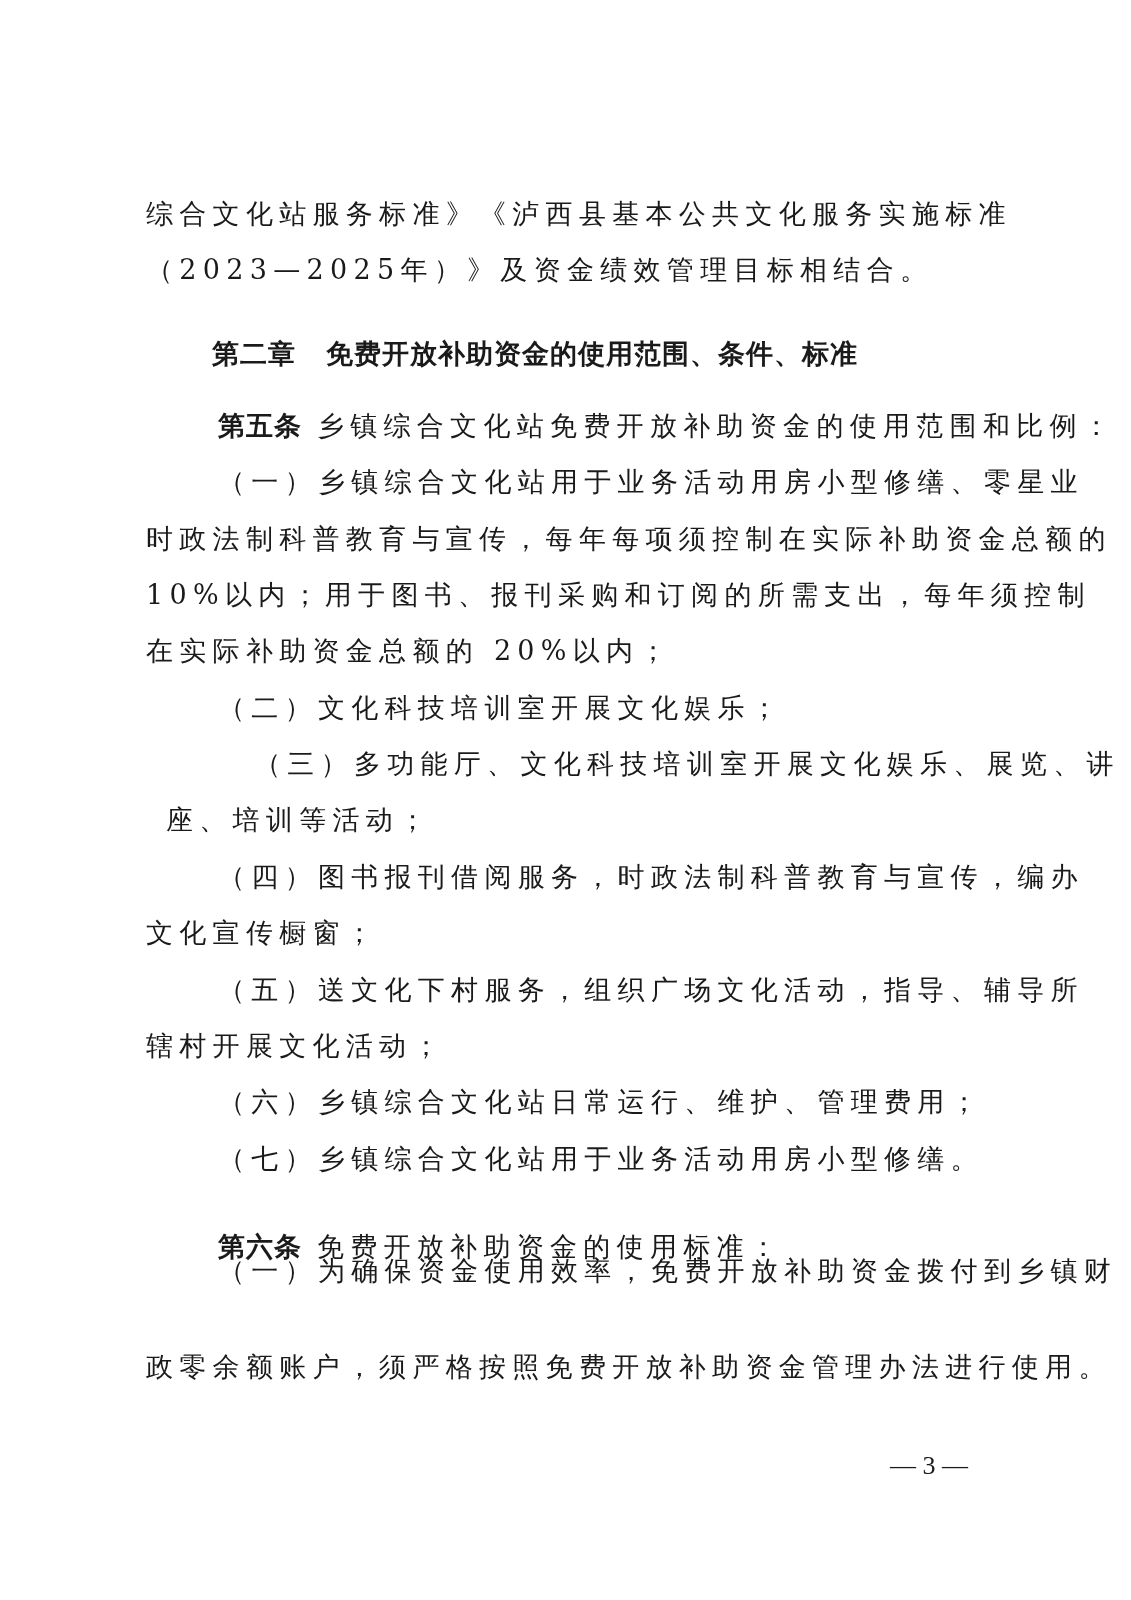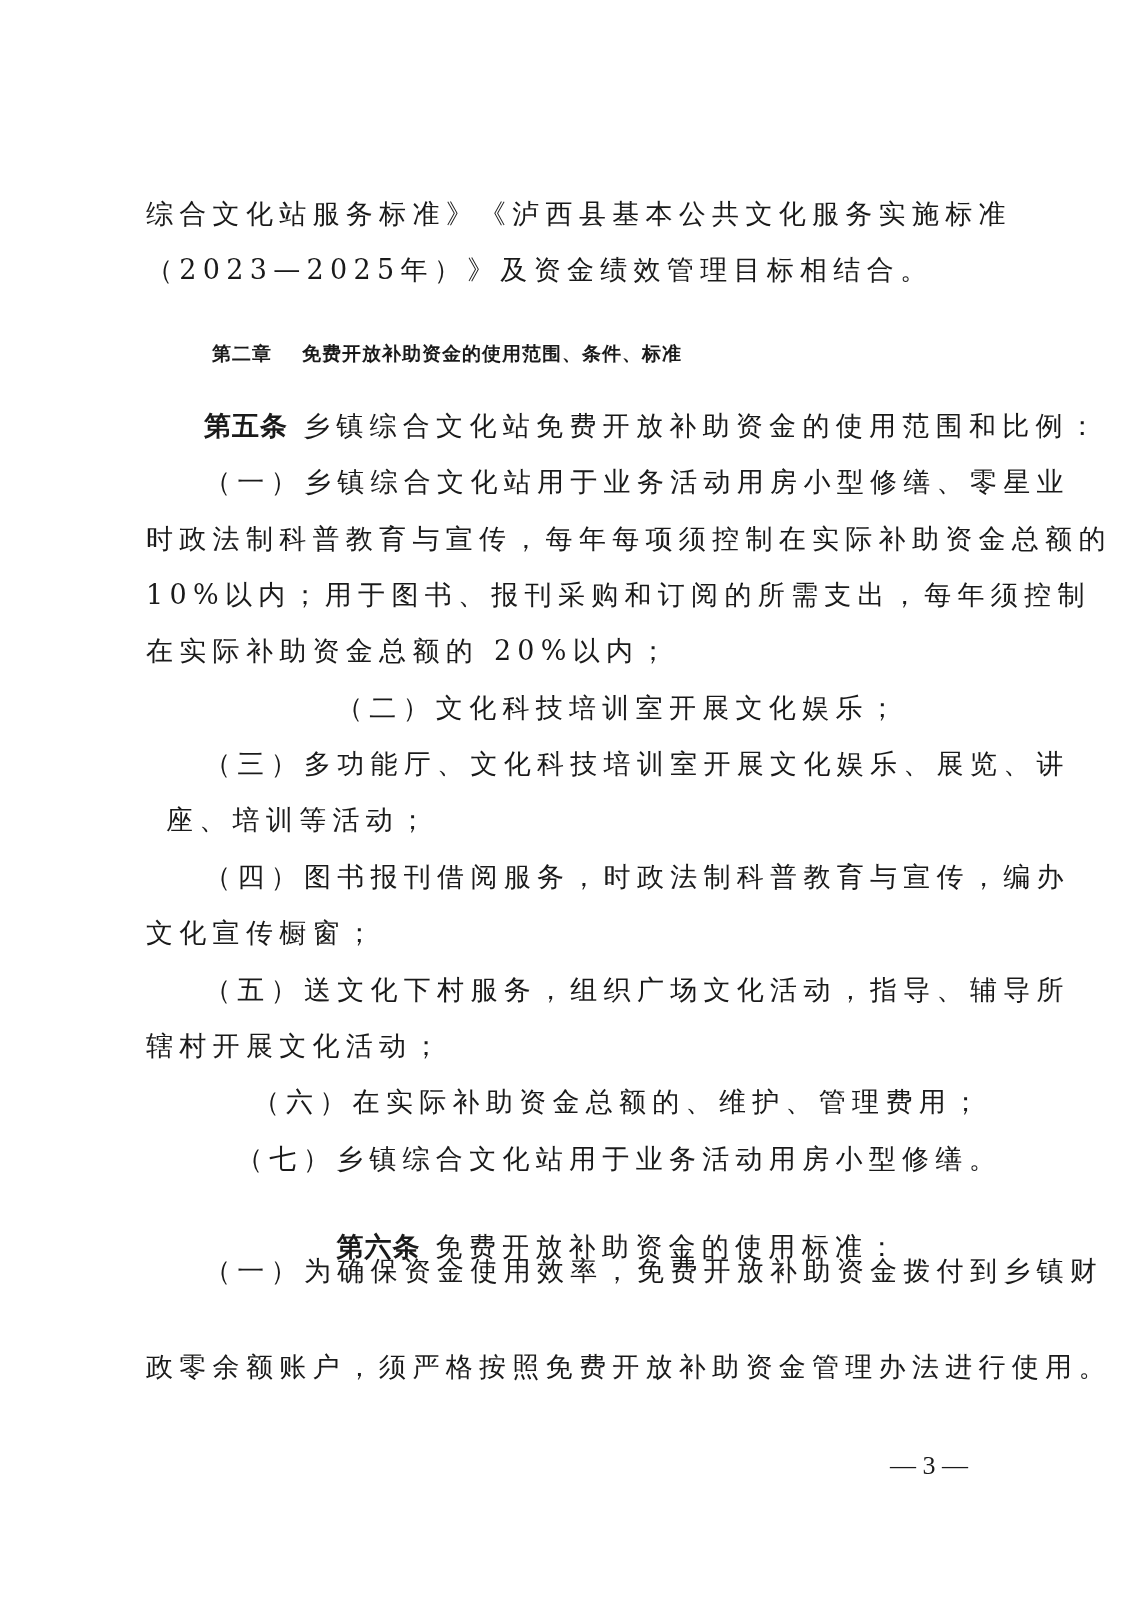--- a/index.html
+++ b/index.html
@@ -24,26 +24,26 @@
     }
     .line {
       position: absolute;
       left: 146px;
       width: 830px;
       font-size: 27px;
       line-height: 40px;
       letter-spacing: 6.3px;
       white-space: nowrap;
     }
-    .indent { left: 204px; text-align: center; }
+    .indent { left: 218px; }
     .heading {
       position: absolute;
       left: 212px;
       font-family: Liberation Serif, serif;
-      font-size: 19px;
+      font-size: 27px;
       line-height: 40px;
       letter-spacing: 1px;
       white-space: nowrap;
       font-weight: bold;
     }
     .heading .gap { display: inline-block; width: 30px; }
     .art { font-family: "DejaVu Sans", "Liberation Sans", sans-serif; font-weight: bold; letter-spacing: 1px; }
     .pagenum {
       position: absolute;
       left: 890px;
@@ -71,30 +71,30 @@
     <span>乡镇综合文化站免费开放补助资金的使用范围和比例：</span>
   </div>
 
   <div class="line indent" style="top:462px;">（一）乡镇综合文化站用于业务活动用房小型修缮、零星业</div>
   <div class="line" style="top:519px;">时政法制科普教育与宣传，每年每项须控制在实际补助资金总额的</div>
   <div class="line" style="top:575px;">10%以内；用于图书、报刊采购和订阅的所需支出，每年须控制</div>
   <div class="line" style="top:631px;">在实际补助资金总额的 20%以内；</div>
 
   <div class="line indent" style="top:688px;">（二）文化科技培训室开展文化娱乐；</div>
 
-  <div class="line indent" style="top:744px;">（三）多功能厅、文化科技培训室开展文化娱乐、展览、讲</div>
+  <div class="line indent" style="top:744px;margin-left:36px;">（三）多功能厅、文化科技培训室开展文化娱乐、展览、讲</div>
   <div class="line" style="top:800px;margin-left:20px;">座、培训等活动；</div>
 
   <div class="line indent" style="top:857px;">（四）图书报刊借阅服务，时政法制科普教育与宣传，编办</div>
   <div class="line" style="top:913px;">文化宣传橱窗；</div>
 
   <div class="line indent" style="top:970px;">（五）送文化下村服务，组织广场文化活动，指导、辅导所</div>
   <div class="line" style="top:1026px;">辖村开展文化活动；</div>
 
-  <div class="line indent" style="top:1082px;">（六）在实际补助资金总额的、维护、管理费用；</div>
+  <div class="line indent" style="top:1082px;">（六）乡镇综合文化站日常运行、维护、管理费用；</div>
 
   <div class="line indent" style="top:1139px;">（七）乡镇综合文化站用于业务活动用房小型修缮。</div>
 
   <div class="line indent" style="top:1195px;margin-top:32px;">
     <span class="art">第六条</span>
     <span>免费开放补助资金的使用标准：</span>
   </div>
 
   <div class="line indent" style="top:1251px;">（一）为确保资金使用效率，免费开放补助资金拨付到乡镇财</div>
   <div class="line" style="top:1307px;margin-top:40px;">政零余额账户，须严格按照免费开放补助资金管理办法进行使用。</div>

